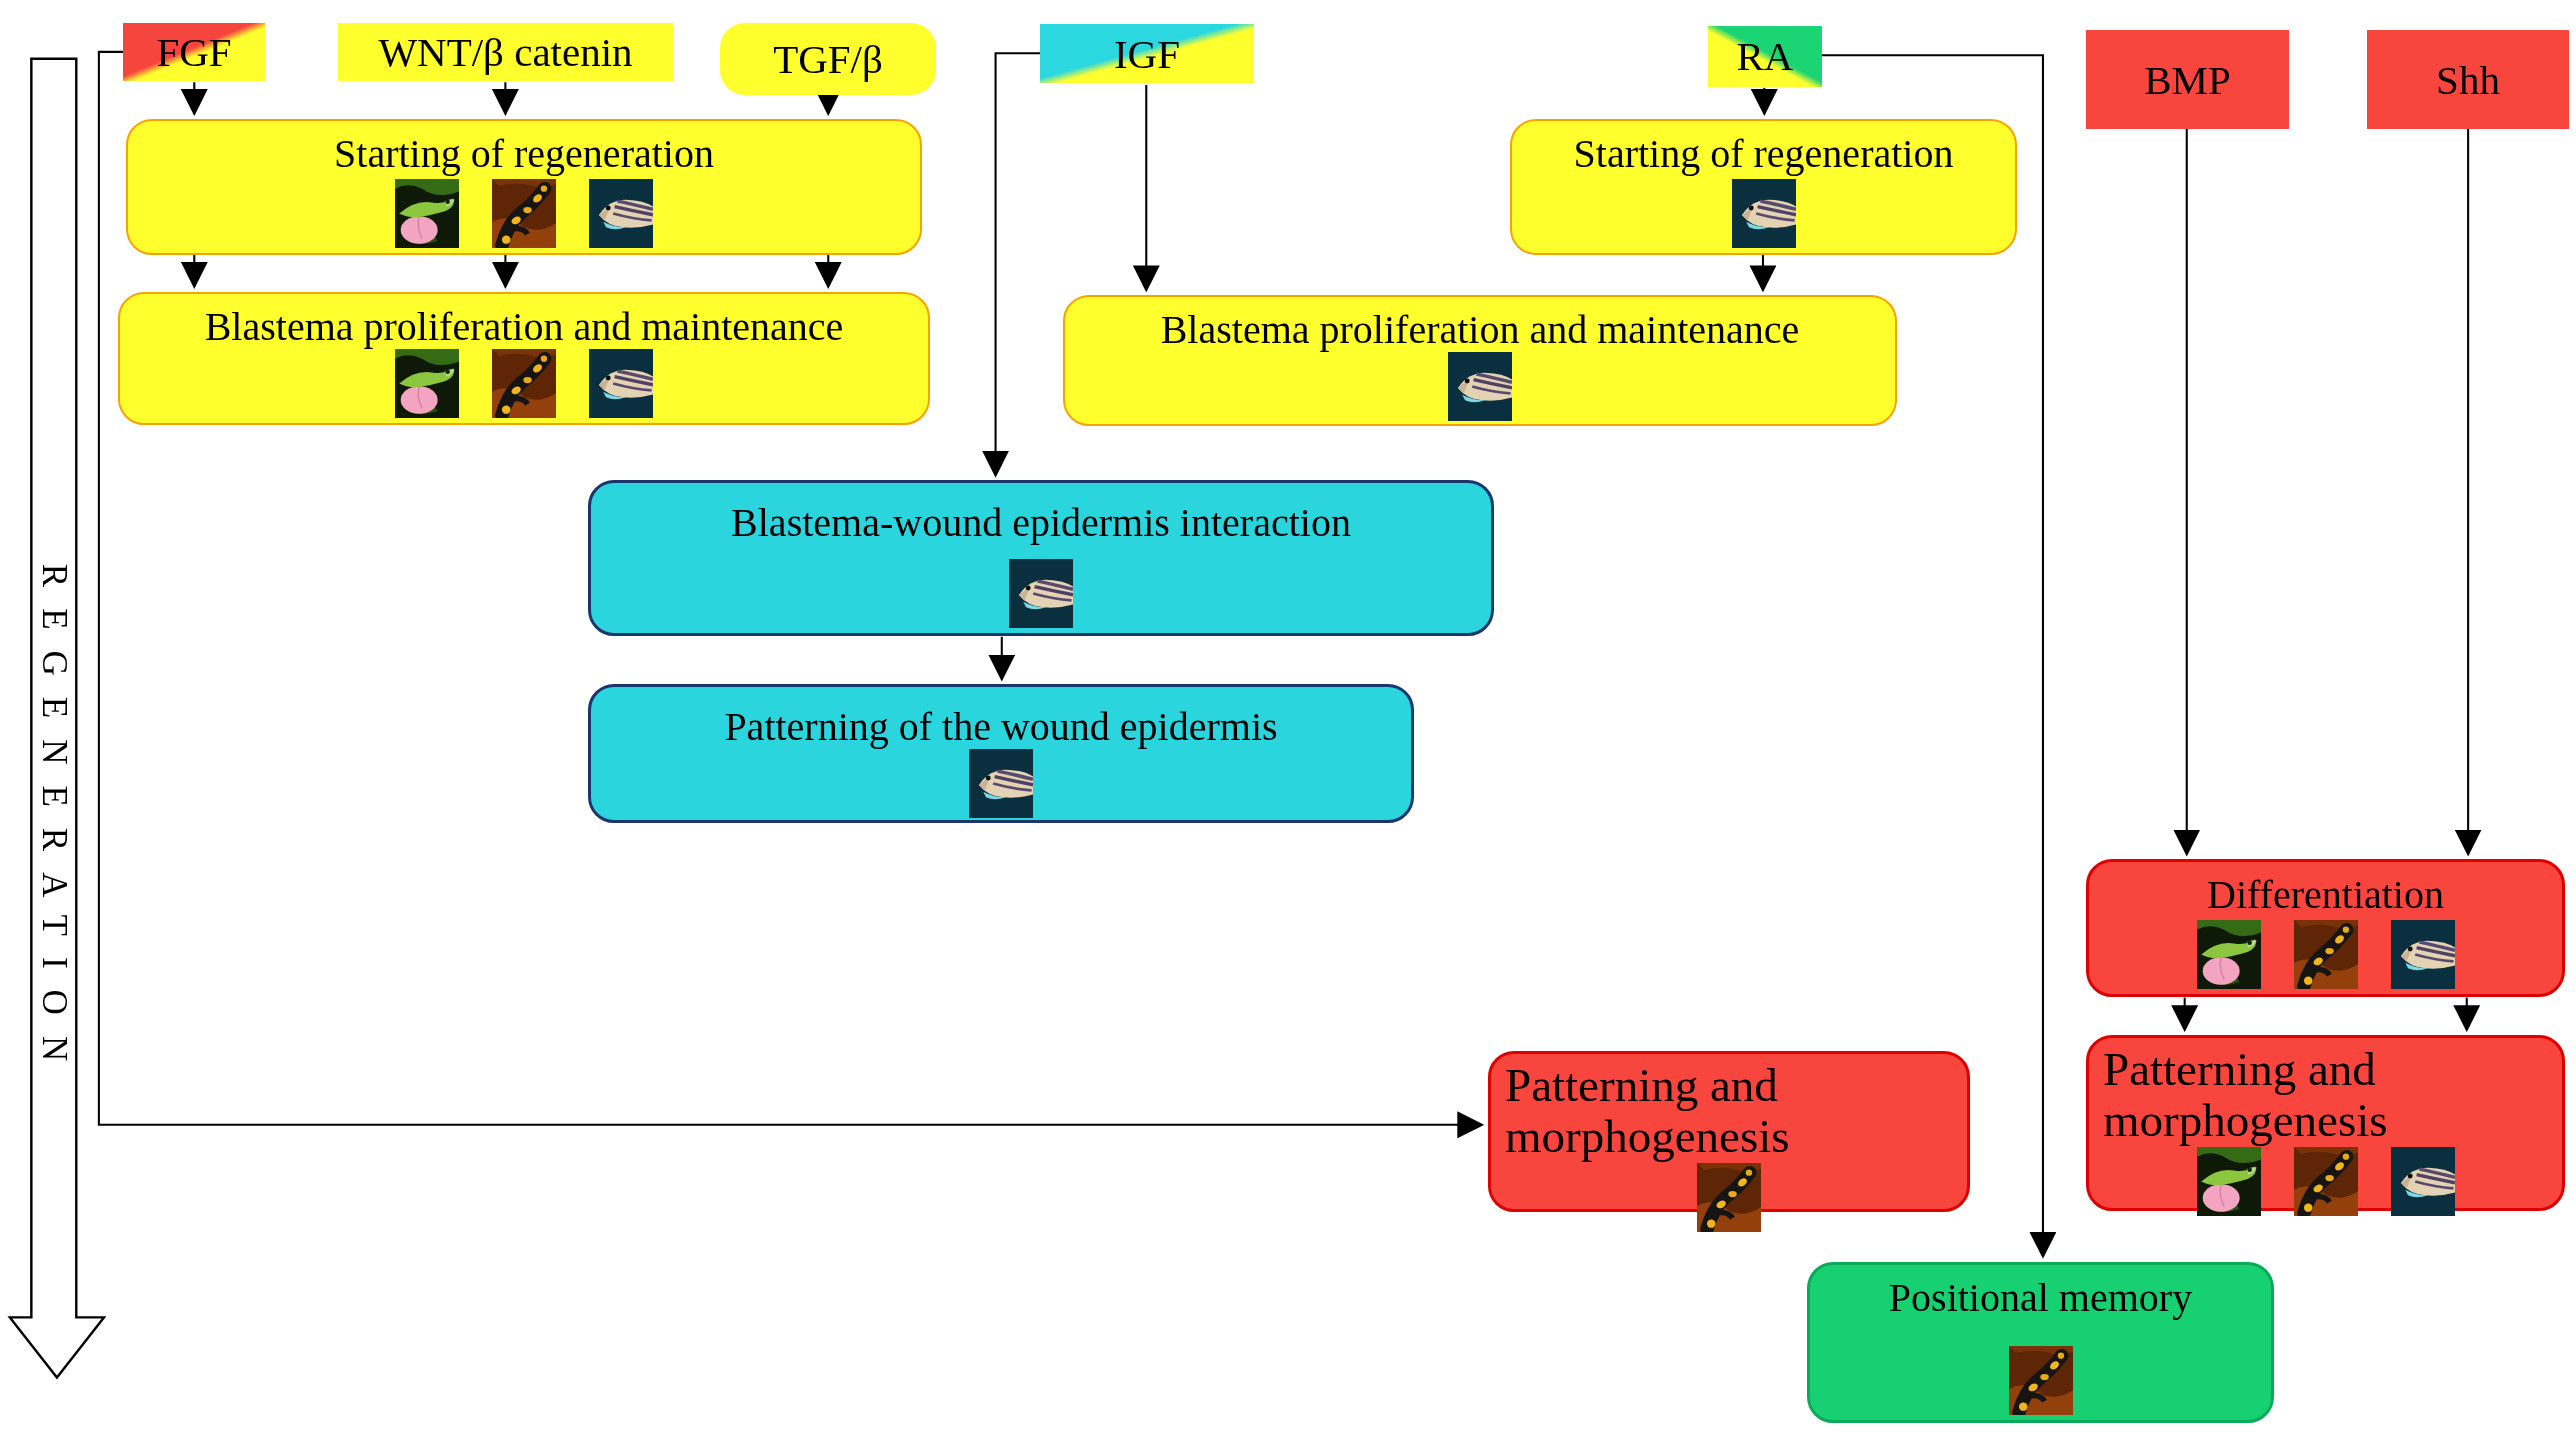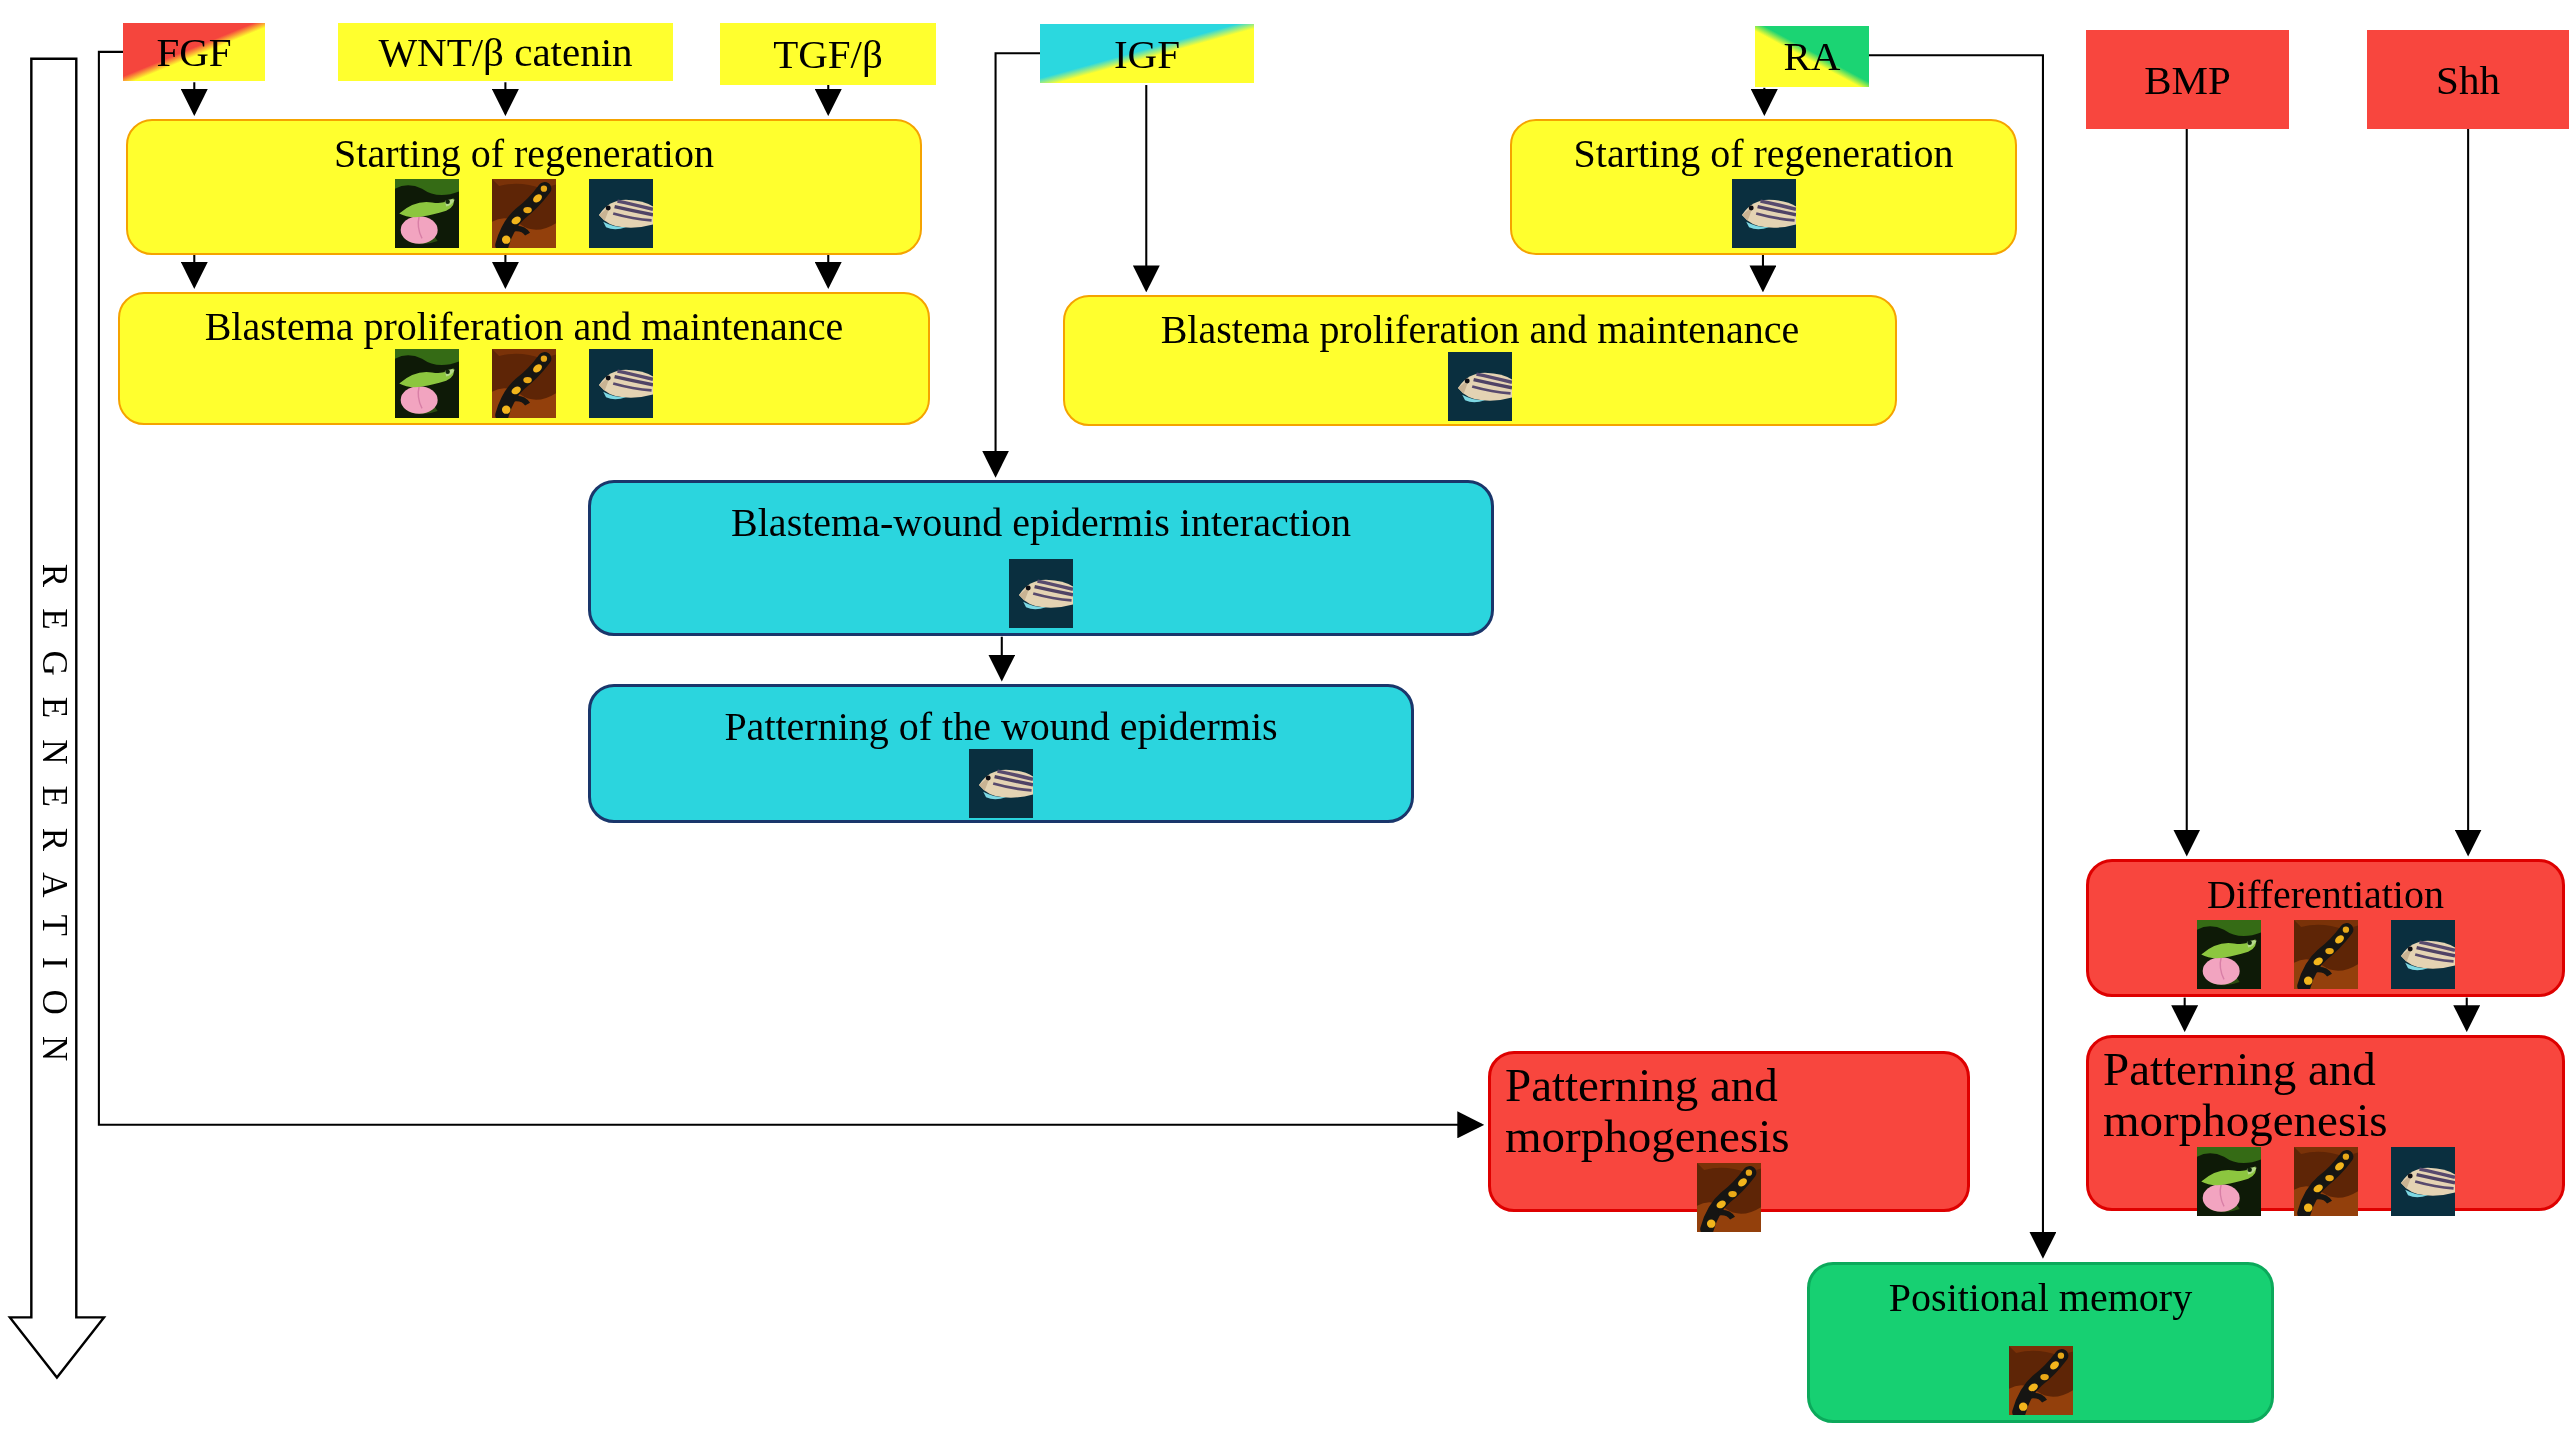--- a/index.html
+++ b/index.html
@@ -6,25 +6,25 @@
   .stage{position:relative;width:2576px;height:1438px;background:#ffffff;overflow:hidden;
          font-family:"Liberation Serif","DejaVu Serif",serif;color:#000;}
   svg.connectors{position:absolute;left:0;top:0;width:2576px;height:1438px;}
 
   
   .plabel{position:absolute;display:flex;align-items:center;justify-content:center;
           font-size:41px;box-sizing:border-box;}
   .lbl-fgf{left:123px;top:23px;width:142px;height:58px;
            background:linear-gradient(to bottom right,var(--fgfRed) 46%,var(--yellow) 54%);}
   .lbl-wnt{left:338px;top:23px;width:335px;height:58px;background:var(--yellow);}
-  .lbl-tgf{left:720px;top:23px;width:216px;height:62px;background:var(--yellow);}
+  .lbl-tgf{left:720px;top:23px;width:216px;height:72px;background:var(--yellow);border-radius:25px;}
   .lbl-igf{left:1040px;top:24px;width:214px;height:59px;
            background:linear-gradient(to bottom right,var(--igfCyan) 46%,var(--yellow) 54%);}
   .lbl-ra{left:1708px;top:25.6px;width:114px;height:61px;
-          background:linear-gradient(to top right,var(--yellow) 46%,var(--raGreen) 54%);margin-left:47px;}
+          background:linear-gradient(to top right,var(--yellow) 46%,var(--raGreen) 54%);}
   .lbl-bmp{left:2086px;top:30px;width:203px;height:99px;background:var(--red);}
   .lbl-shh{left:2367px;top:30px;width:202px;height:99px;background:var(--red);}
 
   
   .pbox{position:absolute;border-radius:26px;box-sizing:border-box;
         display:flex;flex-direction:column;align-items:center;justify-content:space-between;
         padding:11px 14px 5.5px 14px;}
   .pbox-text{font-size:40px;line-height:1.1;text-align:left;}
   .yellowbox{background:var(--yellow);border:2.8px solid var(--yellowBorder);}
   .cyanbox{background:var(--cyan);border:3.5px solid var(--cyanBorder);padding-top:18px;}

